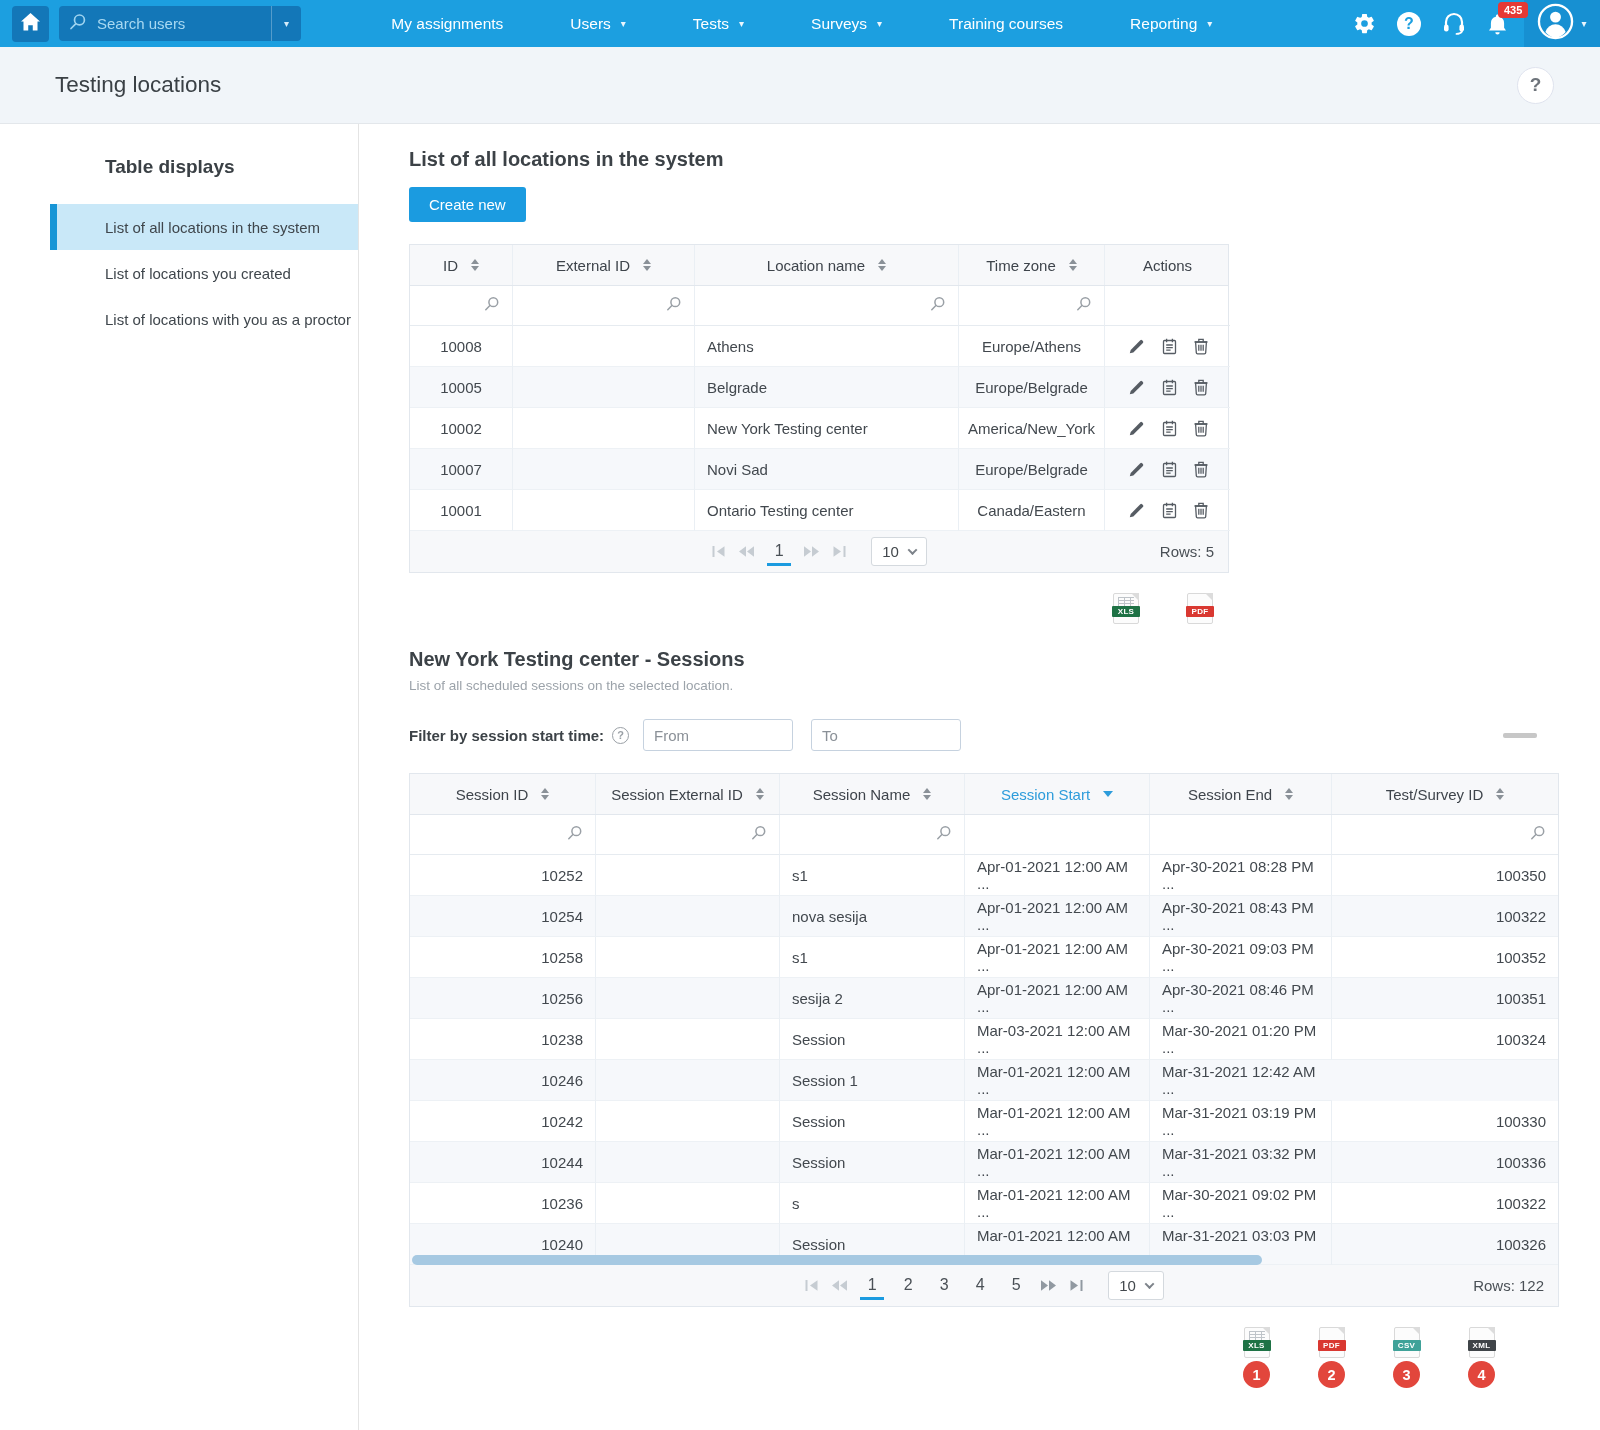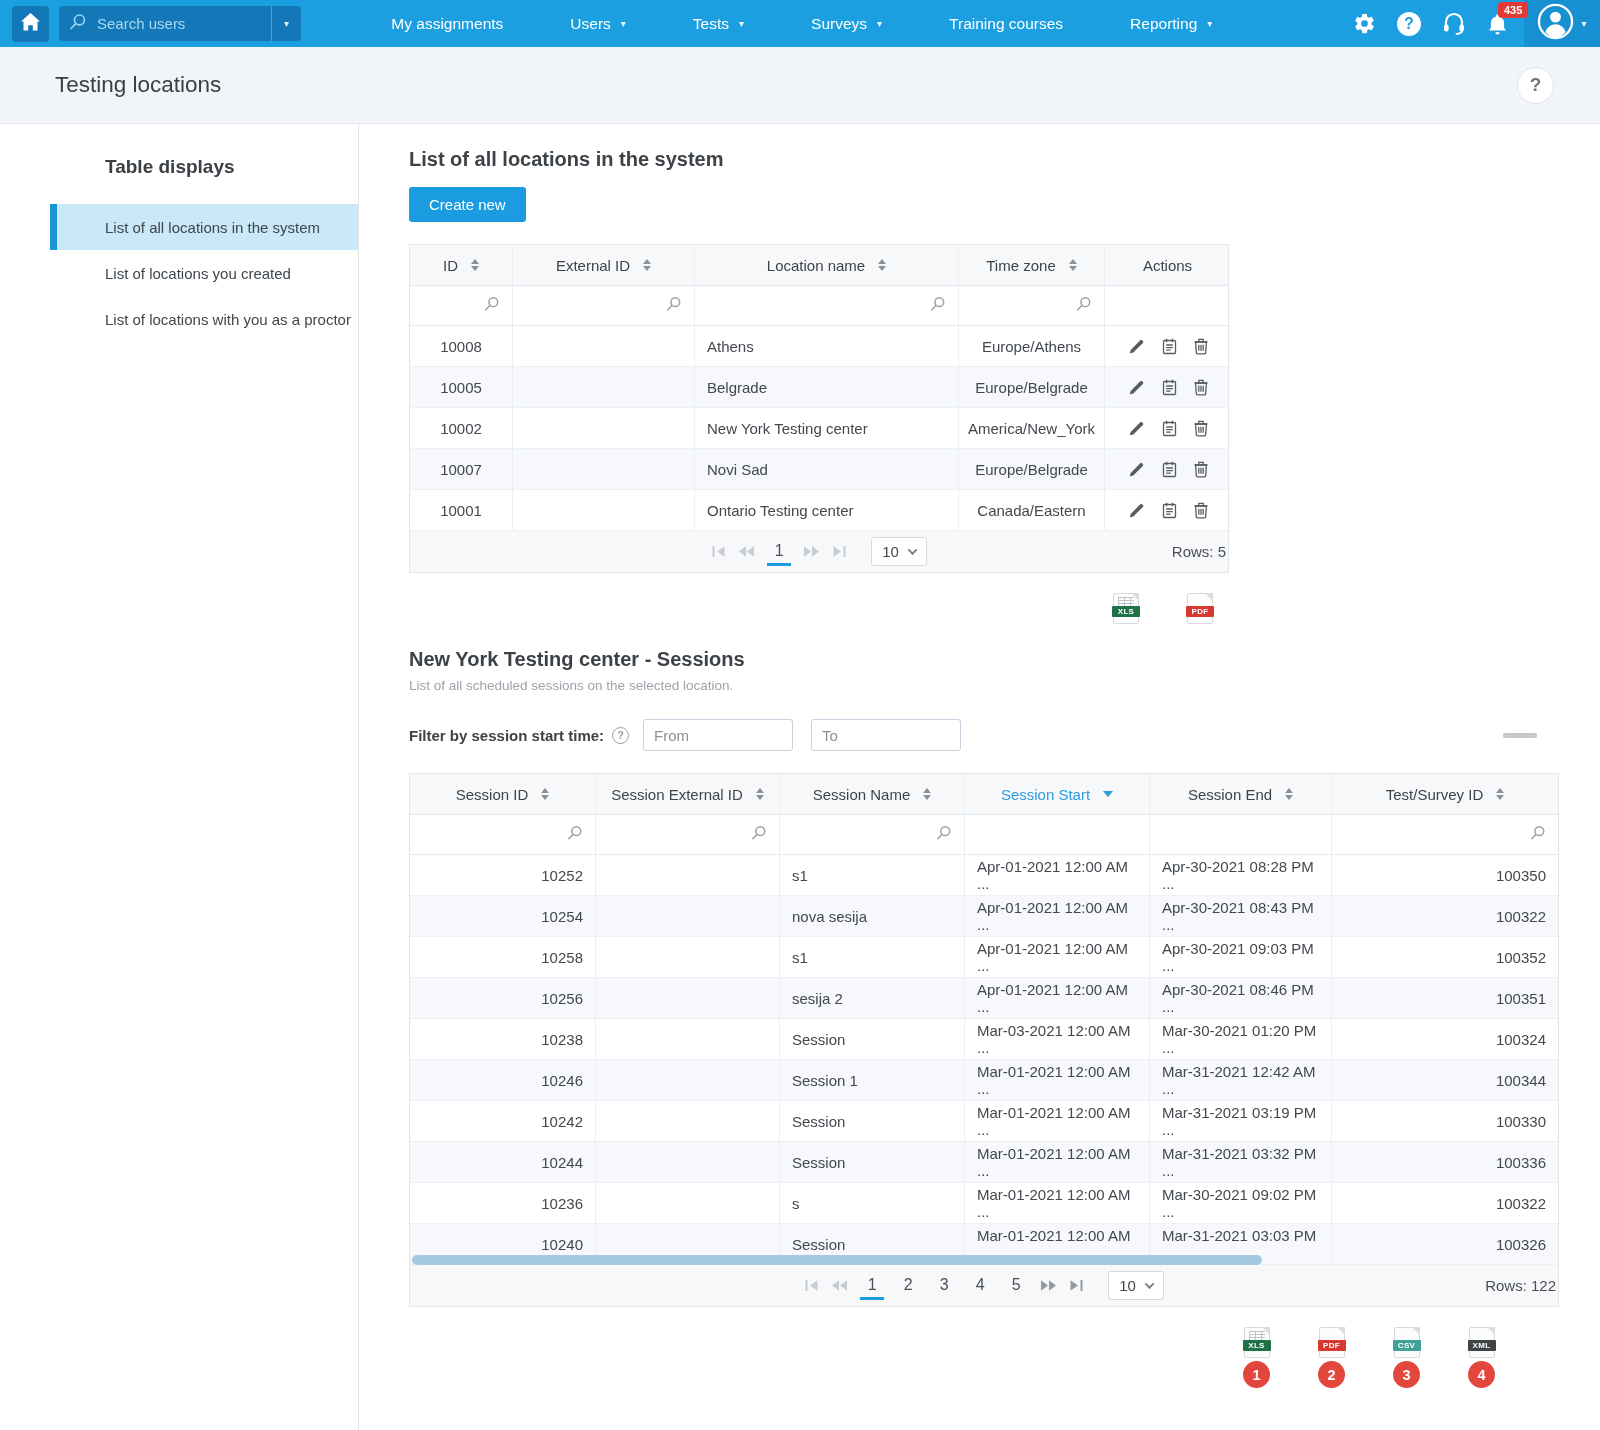--- a/index.html
+++ b/index.html
@@ -79,21 +79,21 @@
   .pag{display:flex;align-items:center;gap:12px;}
   .pag-btn{color:#C6CCD2;display:flex;cursor:pointer;}
   .pag-btn.enabled{color:#9199A1;}
   .pg{min-width:24px;text-align:center;padding:5px 3px 3px;font-size:16px;color:#4A5056;cursor:pointer;
       border-bottom:3px solid transparent;}
   .pg.active{border-bottom-color:var(--c-accent);}
   .psize{display:flex;align-items:center;gap:10px;background:#fff;border:1px solid #D4D9DE;border-radius:3px;
          padding:5px 10px;font-size:15px;color:#43484D;margin-left:12px;cursor:pointer;}
   .chev{width:7px;height:7px;border-right:2px solid #7D838A;border-bottom:2px solid #7D838A;
         transform:rotate(45deg) translate(-1px,-1px);}
-  .rows-label{position:absolute;right:2px;font-size:15px;color:#4A5056;}
+  .rows-label{position:absolute;right:14px;font-size:15px;color:#4A5056;}
   .scrollbar{height:10px;margin:-10px 0 0 2px;background:#A6C9E2;border-radius:6px;position:relative;z-index:2;cursor:pointer;}
   
   .export-row{display:flex;gap:13px;justify-content:flex-end;margin-top:20px;}
   .file-wrap{display:flex;flex-direction:column;align-items:center;gap:3px;cursor:pointer;padding-left:35px;}
   .file-icon{position:relative;width:26px;height:31px;background:#FCFCFC;border:1px solid #D9D9D9;border-radius:2px;}
   .file-icon::before{content:"";position:absolute;top:-1px;right:-1px;width:0;height:0;
                      border-left:8px solid transparent;border-top:8px solid #DCDCDC;}
   .xls-grid{position:absolute;top:3px;left:4px;right:4px;height:9px;
             background-image:linear-gradient(#BFC4C9 1px,transparent 1px),
                              linear-gradient(90deg,#BFC4C9 1px,transparent 1px);
@@ -583,21 +583,20 @@
             <div class="dt-cell td a-left" style="width: 185px;">Mar-03-2021 12:00 AM ...</div>
             <div class="dt-cell td a-left" style="width: 182px;">Mar-30-2021 01:20 PM ...</div>
             <div class="dt-cell td a-right" style="width: 226px;">100324</div>
           </div>
           <div class="dt-row dt-r stripe">
             <div class="dt-cell td a-right" style="width: 186px;">10246</div>
             <div class="dt-cell td a-left" style="width: 184px;"></div>
             <div class="dt-cell td a-left" style="width: 185px;">Session 1</div>
             <div class="dt-cell td a-left" style="width: 185px;">Mar-01-2021 12:00 AM ...</div>
             <div class="dt-cell td a-left" style="width: 182px;">Mar-31-2021 12:42 AM ...</div>
-            <div class="dt-cell td a-right" style="width: 226px;">100344</div>
           </div>
           <div class="dt-row dt-r">
             <div class="dt-cell td a-right" style="width: 186px;">10242</div>
             <div class="dt-cell td a-left" style="width: 184px;"></div>
             <div class="dt-cell td a-left" style="width: 185px;">Session</div>
             <div class="dt-cell td a-left" style="width: 185px;">Mar-01-2021 12:00 AM ...</div>
             <div class="dt-cell td a-left" style="width: 182px;">Mar-31-2021 03:19 PM ...</div>
             <div class="dt-cell td a-right" style="width: 226px;">100330</div>
           </div>
           <div class="dt-row dt-r stripe">

